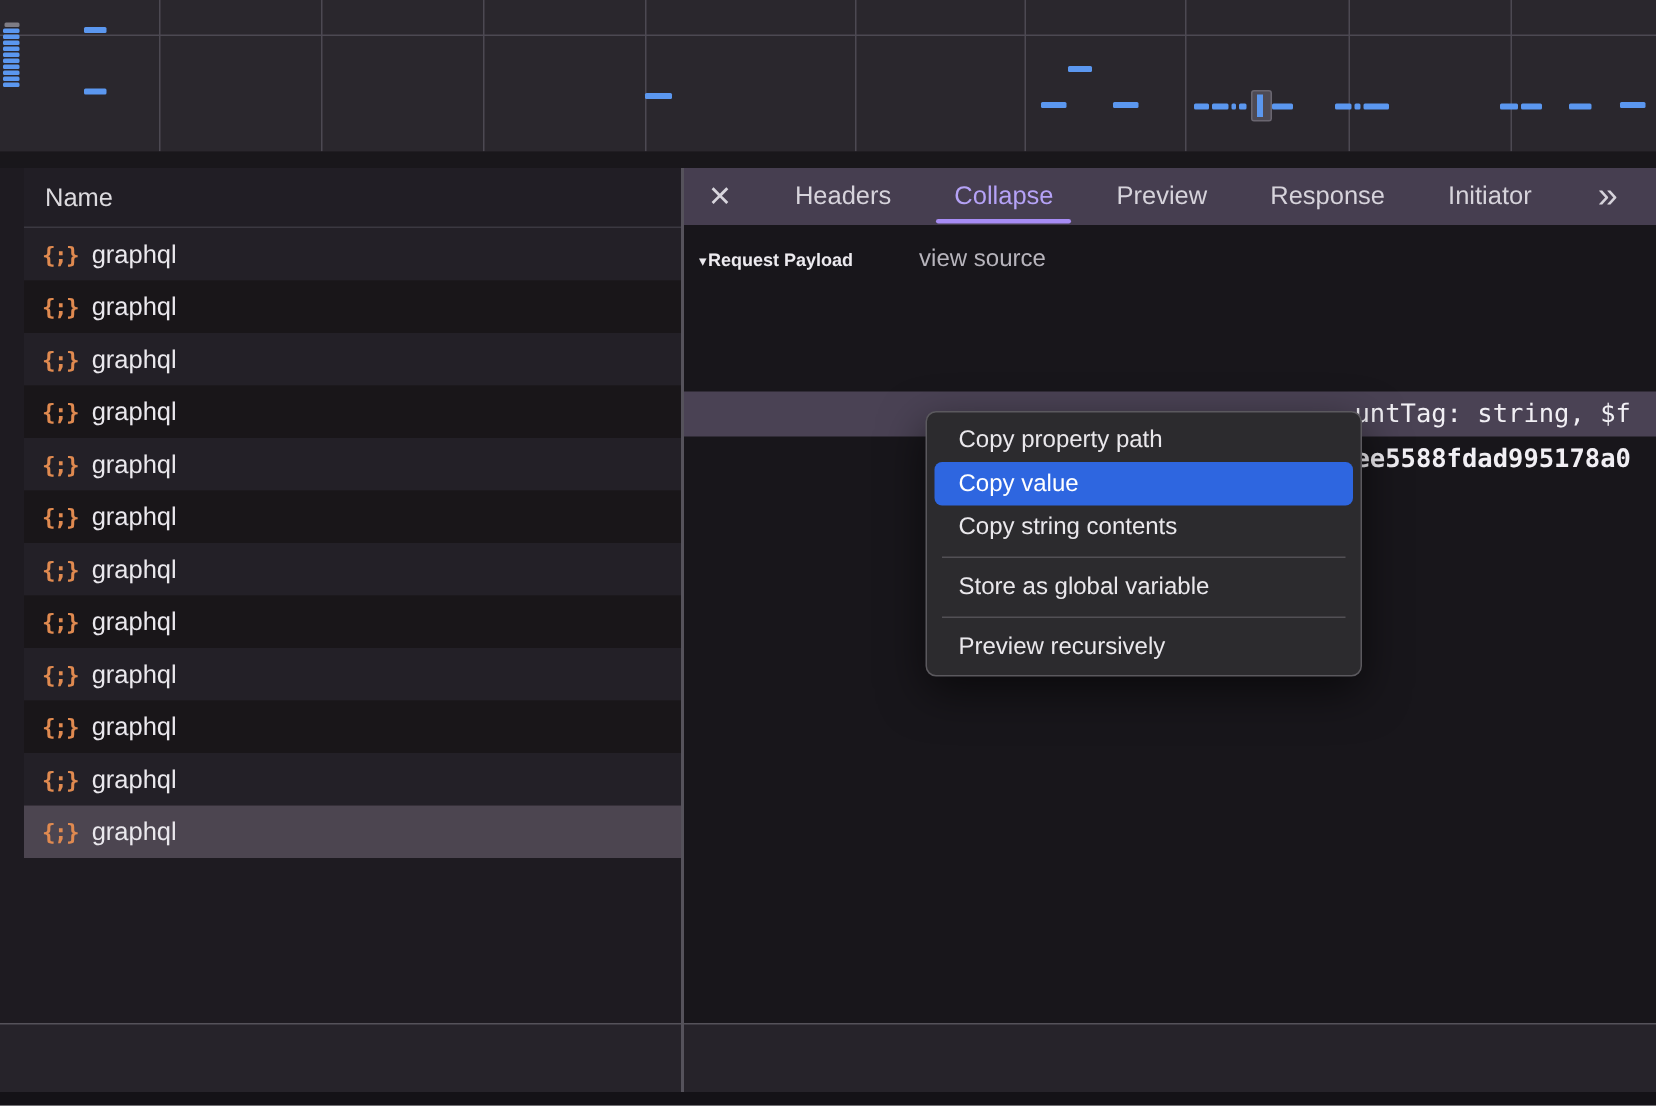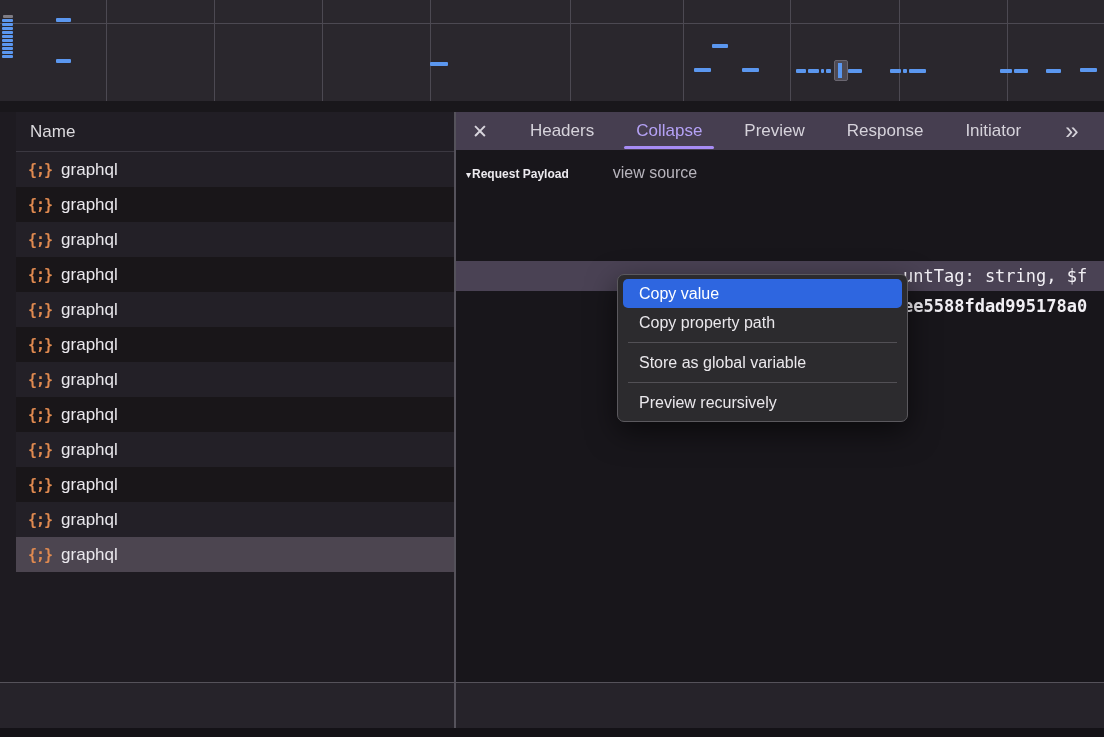--- a/index.html
+++ b/index.html
@@ -211,22 +211,23 @@
           
           <span class="frag-right white bold">ee5588fdad995178a0</span>
         </div>
       </div>
     </div>
 
     <div class="footer-line"></div>
     <div class="bottom-strip"></div>
 
     <div class="context-menu">
+        <div class="menu-item">Copy property path</div>
         <div class="menu-item highlight">Copy value</div>
-        <div class="menu-item">Copy property path</div>
+        <div class="menu-item">Copy string contents</div>
         <div class="menu-sep"></div>
         <div class="menu-item">Store as global variable</div>
         <div class="menu-sep"></div>
         <div class="menu-item">Preview recursively</div>
       </div>
 
   </div>
 </div>
 
 </body></html>

